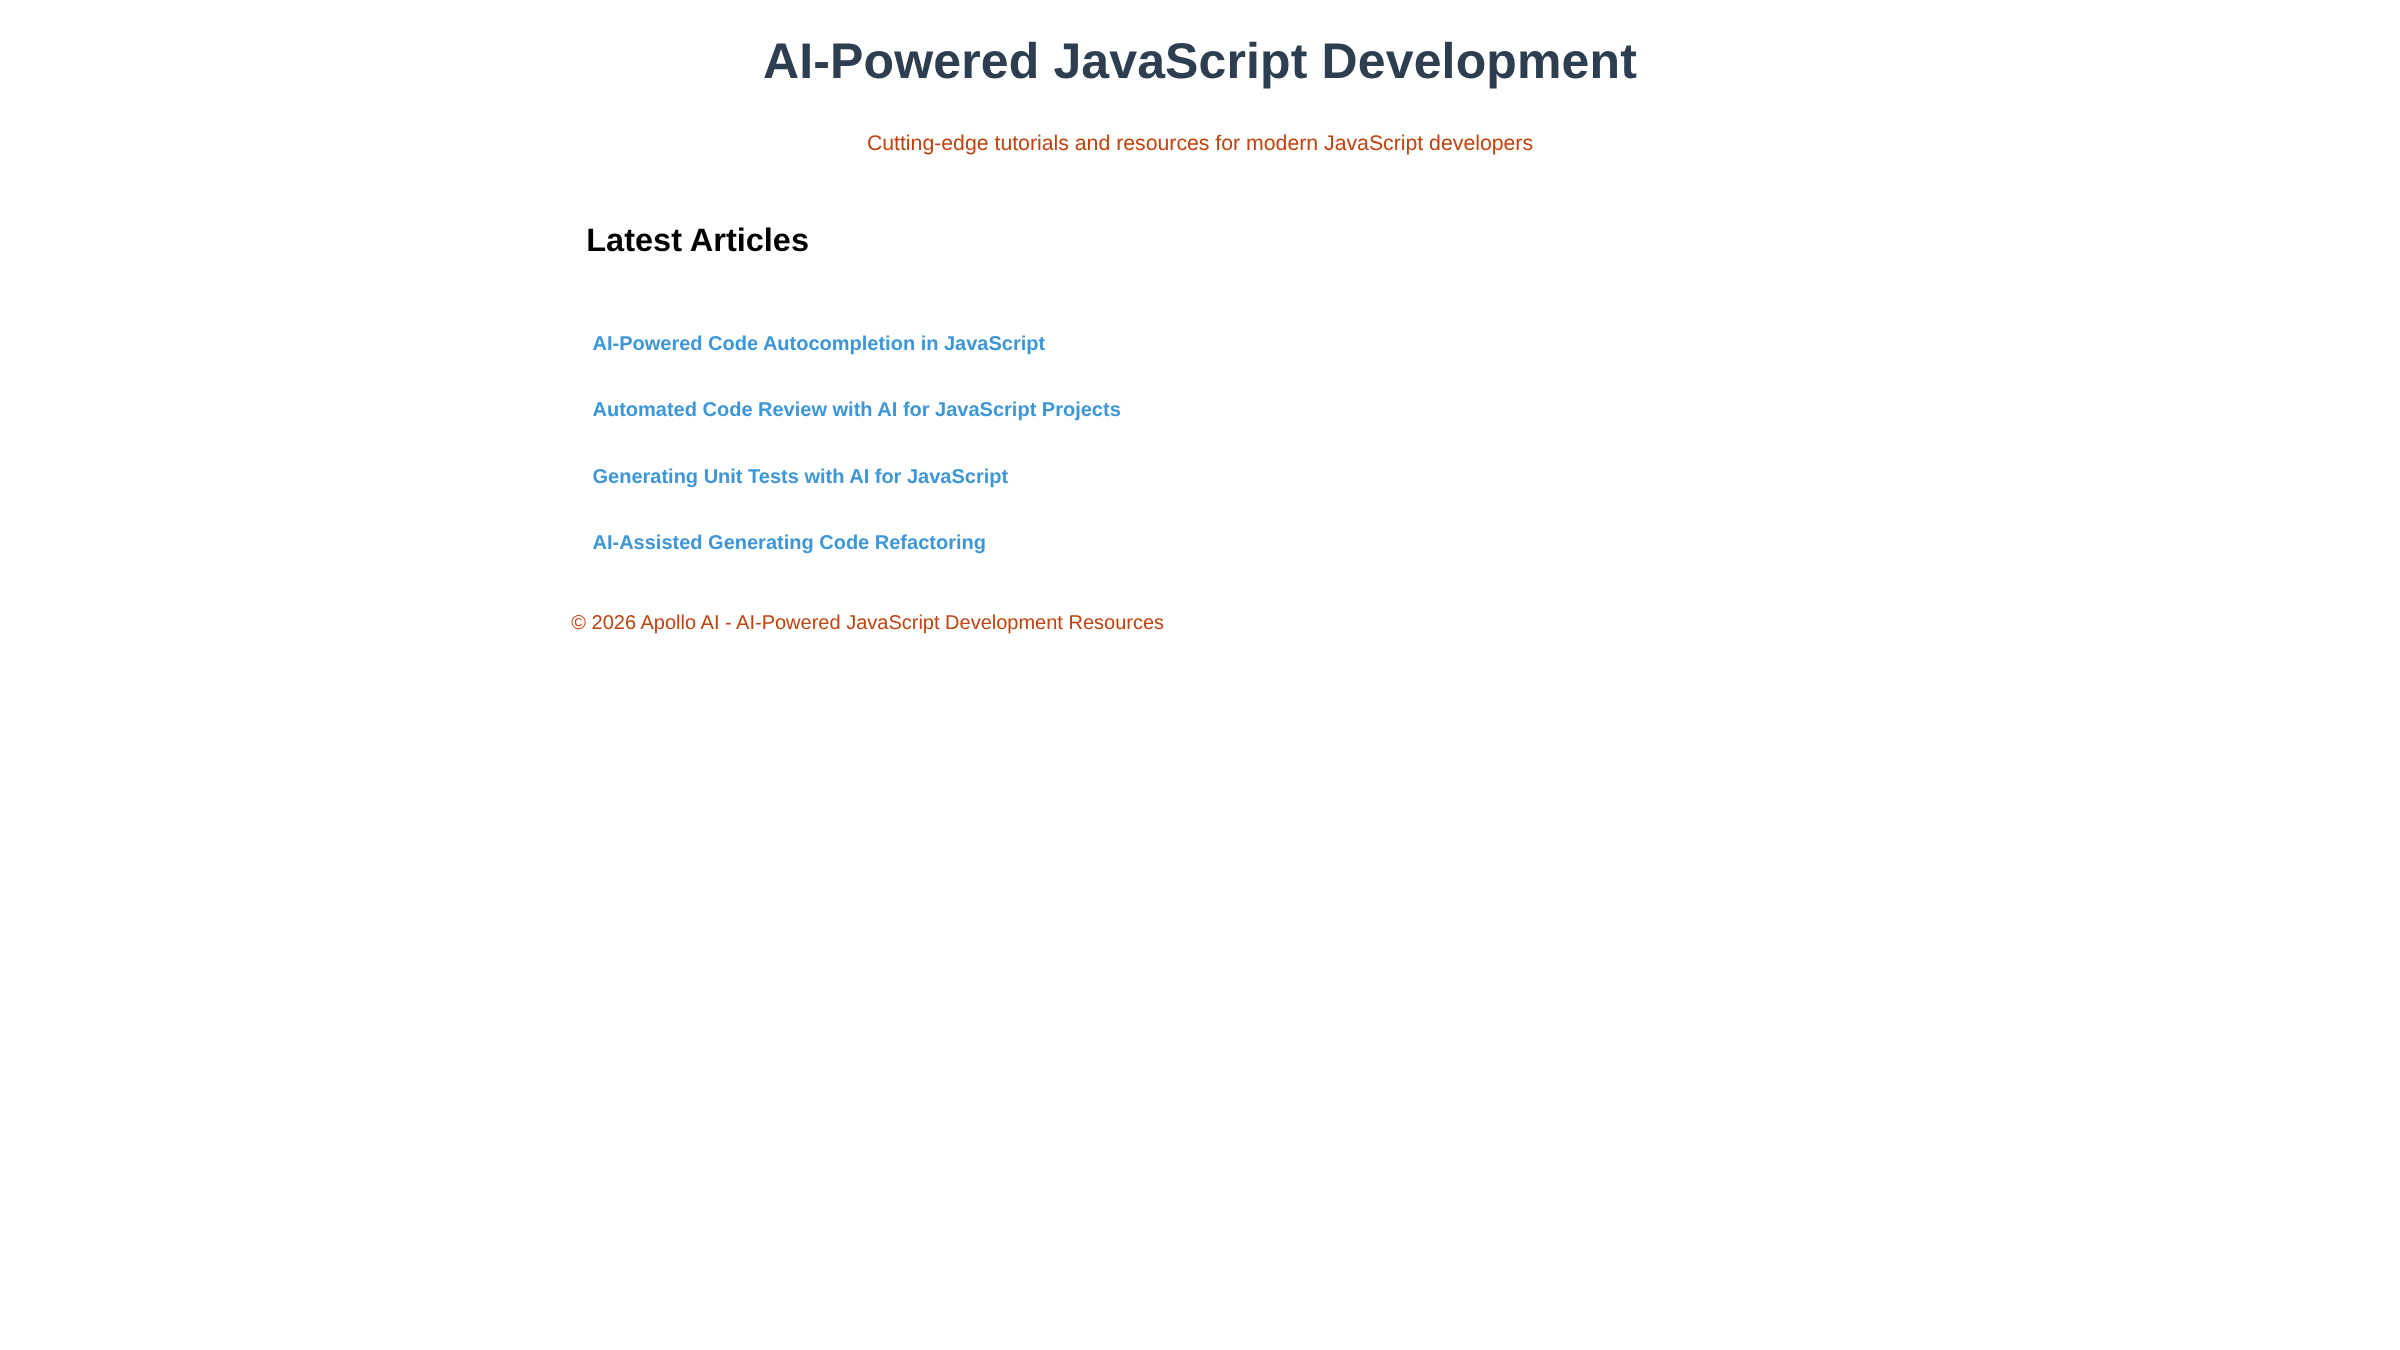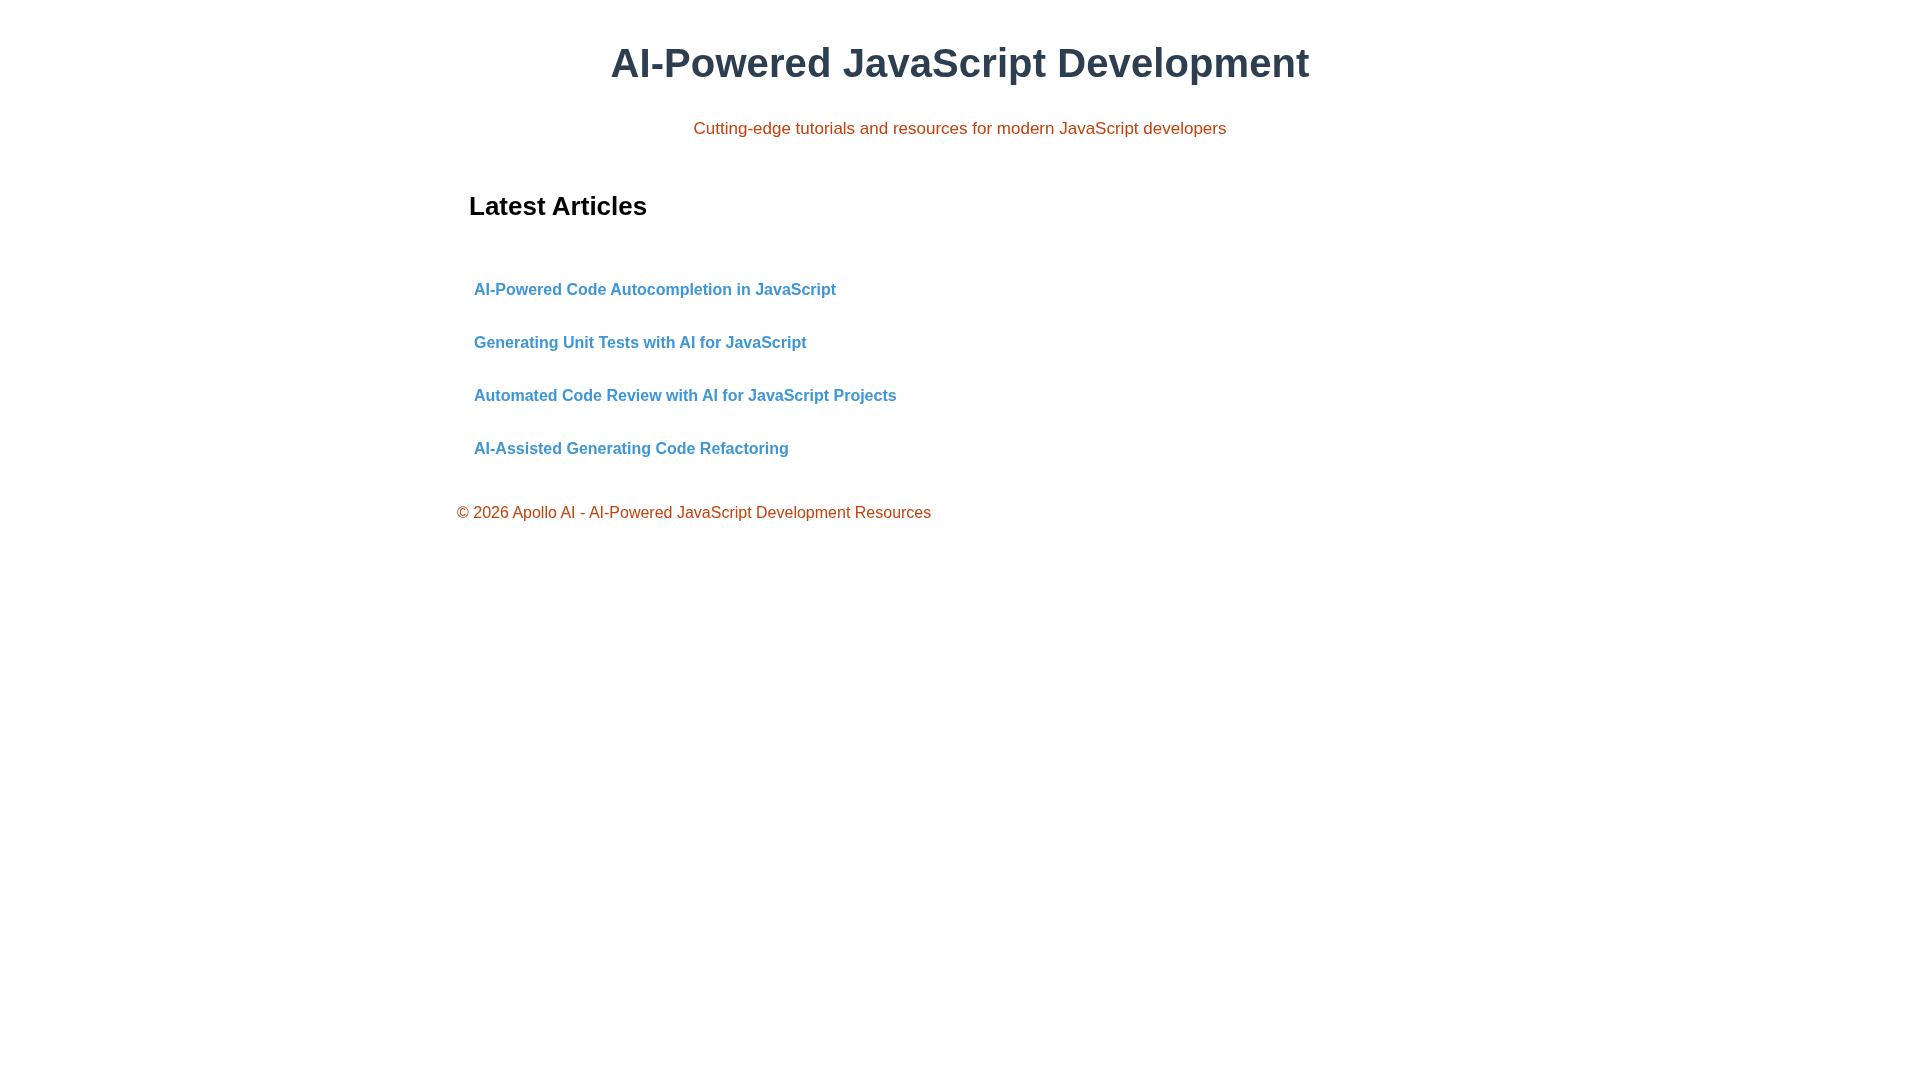--- a/index.html
+++ b/index.html
@@ -14,21 +14,21 @@
   body {
     font-family: "Liberation Sans", sans-serif;
     color: #000000;
     -webkit-font-smoothing: antialiased;
   }
 
   .page {
     width: 1920px;
     min-height: 1080px;
     box-sizing: border-box;
-    padding-top: 14px;
+    padding-top: 0;
   }
 
   
   .site-header {
     width: 100%;
     text-align: center;
     padding-top: 26px;
   }
 
   .site-title {
@@ -111,24 +111,24 @@
 
   <main class="content">
 
     <h2 class="section-title">Latest Articles</h2>
 
     <ul class="article-list">
       <li class="article-item">
         <a class="article-link" href="#">AI-Powered Code Autocompletion in JavaScript</a>
       </li>
       <li class="article-item">
-        <a class="article-link" href="#">Generating Unit Tests with AI for JavaScript</a>
+        <a class="article-link" href="#">Automated Code Review with AI for JavaScript Projects</a>
       </li>
       <li class="article-item">
-        <a class="article-link" href="#">Automated Code Review with AI for JavaScript Projects</a>
+        <a class="article-link" href="#">Generating Unit Tests with AI for JavaScript</a>
       </li>
       <li class="article-item">
         <a class="article-link" href="#">AI-Assisted Generating Code Refactoring</a>
       </li>
     </ul>
 
     <footer class="site-footer">
       <span>© 2026 Apollo AI - AI-Powered JavaScript Development Resources</span>
     </footer>
 

